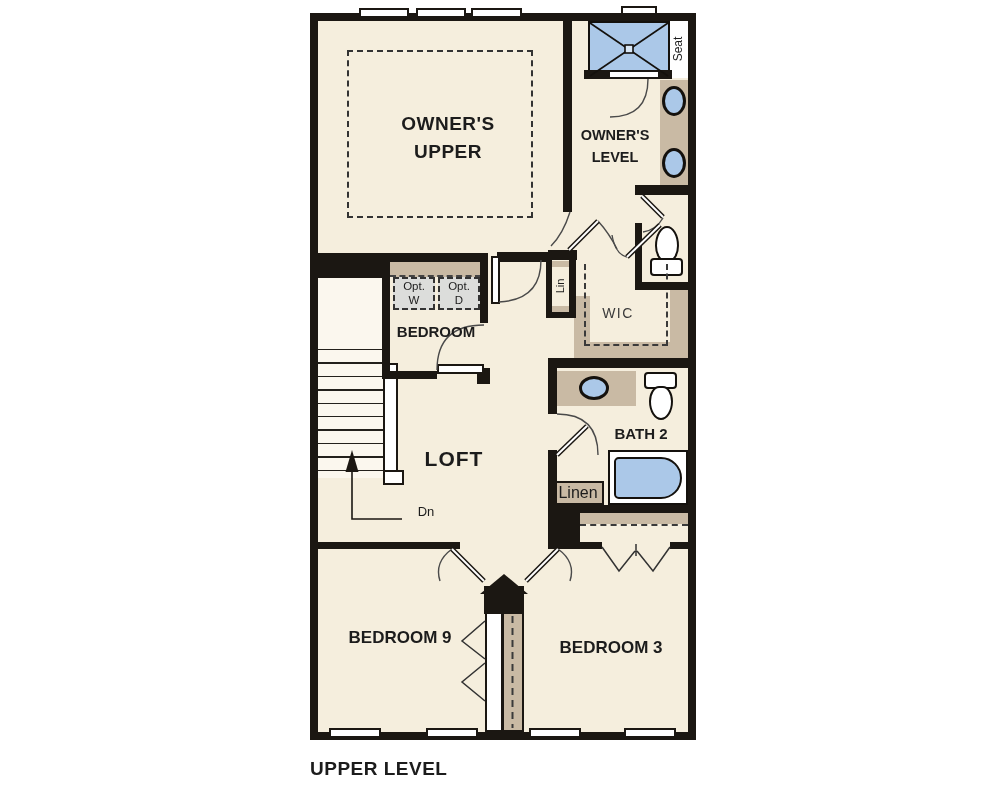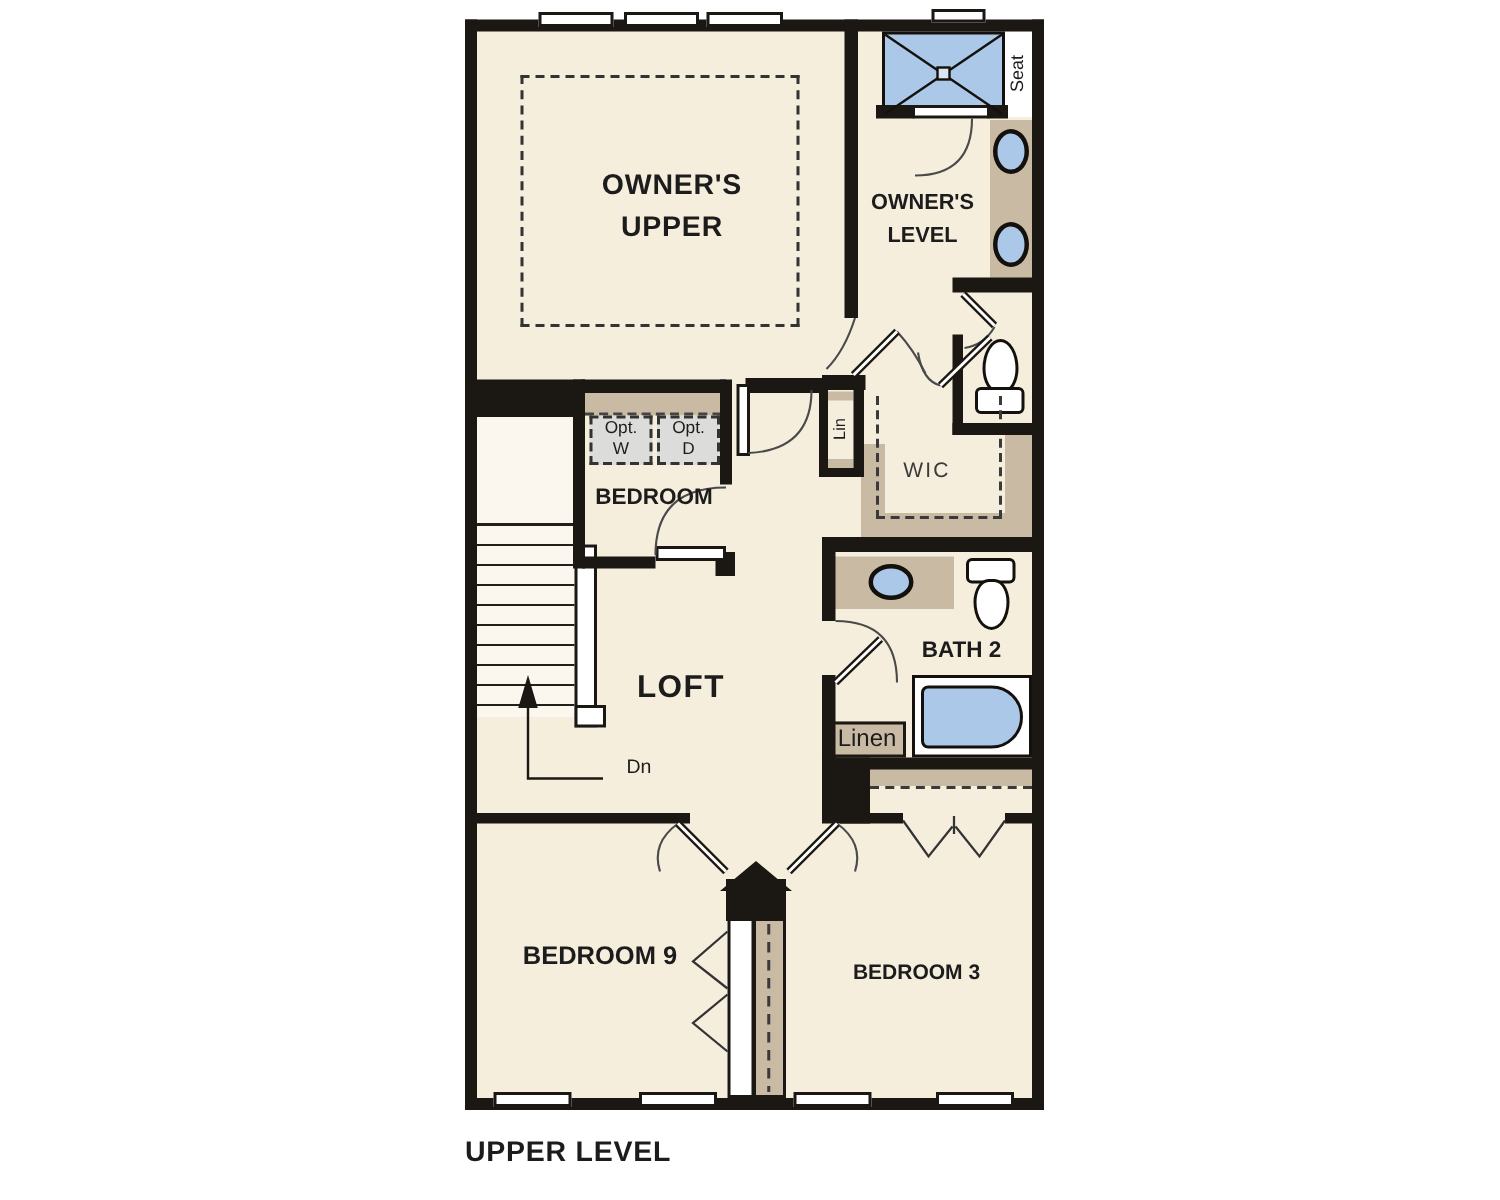--- a/index.html
+++ b/index.html
@@ -193,18 +193,18 @@
   </div>
   <div class="lbl" style="left:615px;top:147px;font-size:14.5px;line-height:1.5;">
     <div>OWNER'S</div>
     <div>LEVEL</div>
   </div>
   <div class="lbl" style="left:436px;top:332px;font-size:15px;">BEDROOM</div>
   <div class="lbl" style="left:454px;top:459px;font-size:21px;letter-spacing:1px;">LOFT</div>
   <div class="lbl small" style="left:618px;top:313px;font-size:14px;letter-spacing:1.5px;color:#3b3b3b;">WIC</div>
   <div class="lbl" style="left:641px;top:434px;font-size:15px;">BATH 2</div>
   <div class="lbl" style="left:400px;top:638px;font-size:17px;">BEDROOM 9</div>
-  <div class="lbl" style="left:611px;top:648px;font-size:14px;">BEDROOM 3</div>
+  <div class="lbl" style="left:611px;top:648px;font-size:17px;">BEDROOM 3</div>
   <div class="lbl small" style="left:414px;top:512px;font-size:13px;margin-left:12px;">Dn</div>
 
   <div class="abs" style="left:310px;top:758px;font-size:19px;font-weight:bold;letter-spacing:0.5px;color:#1c1c1c;">UPPER LEVEL</div>
 
 </div>
 
 </body></html>

